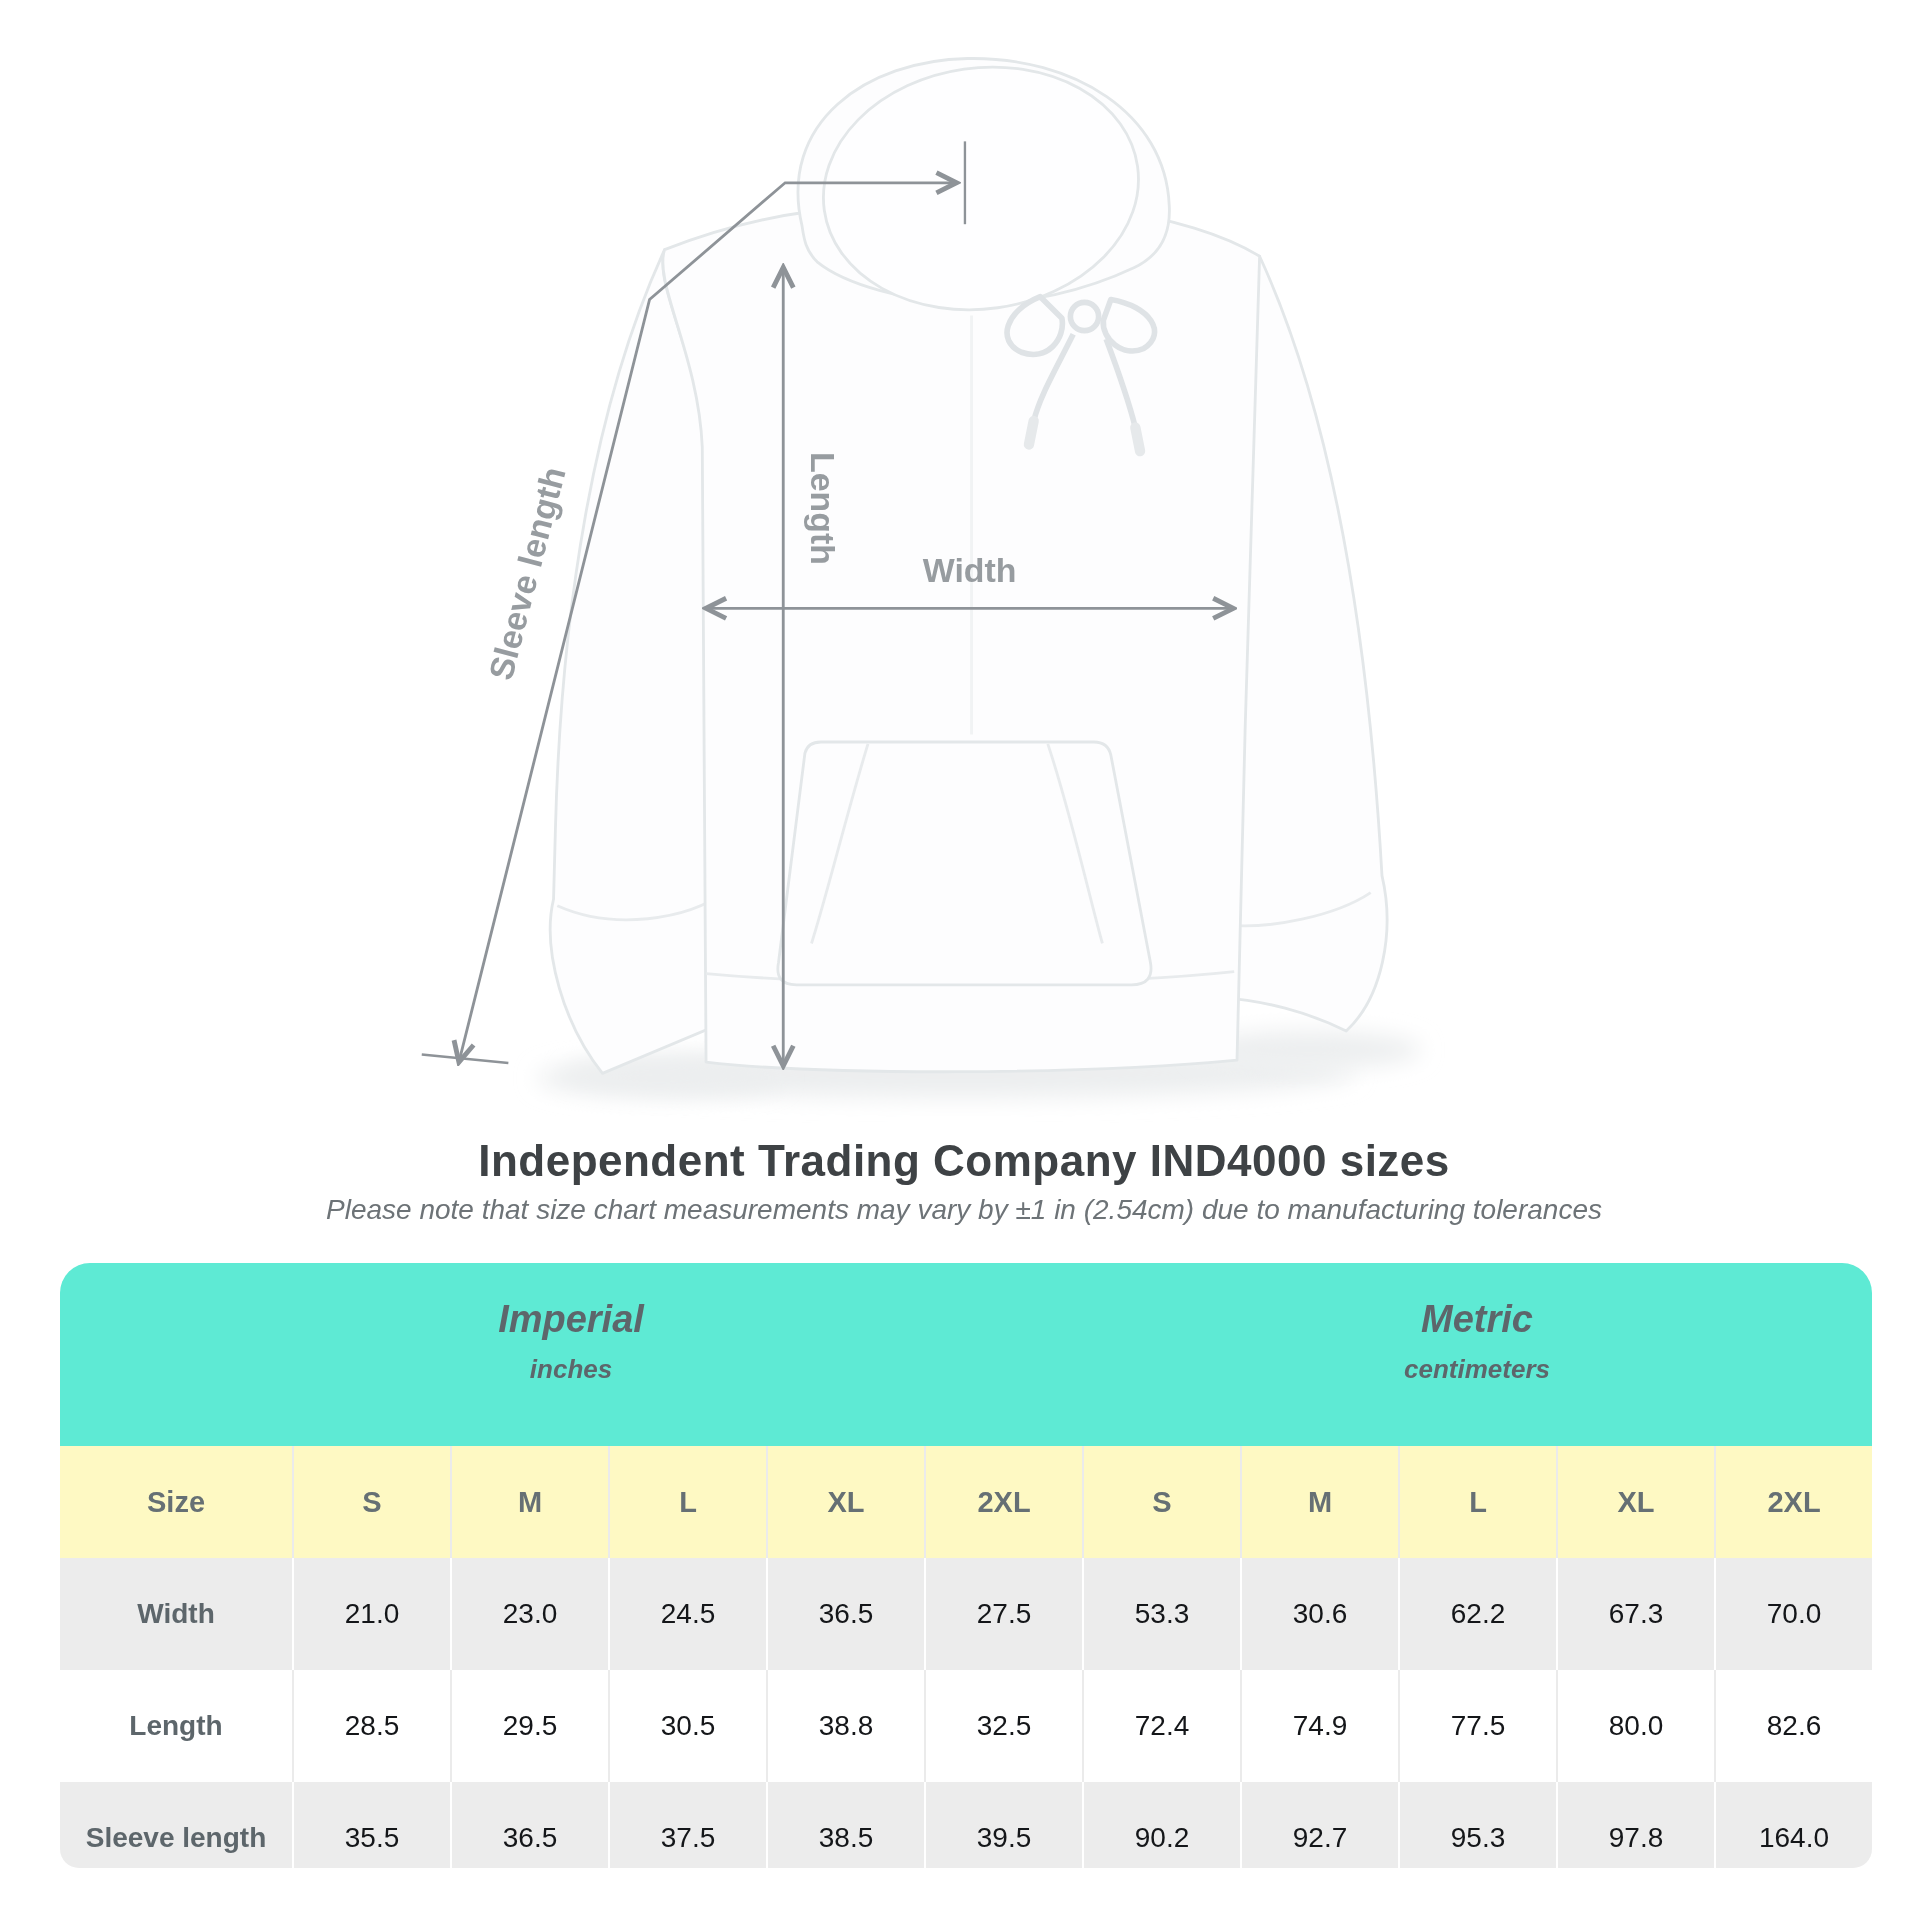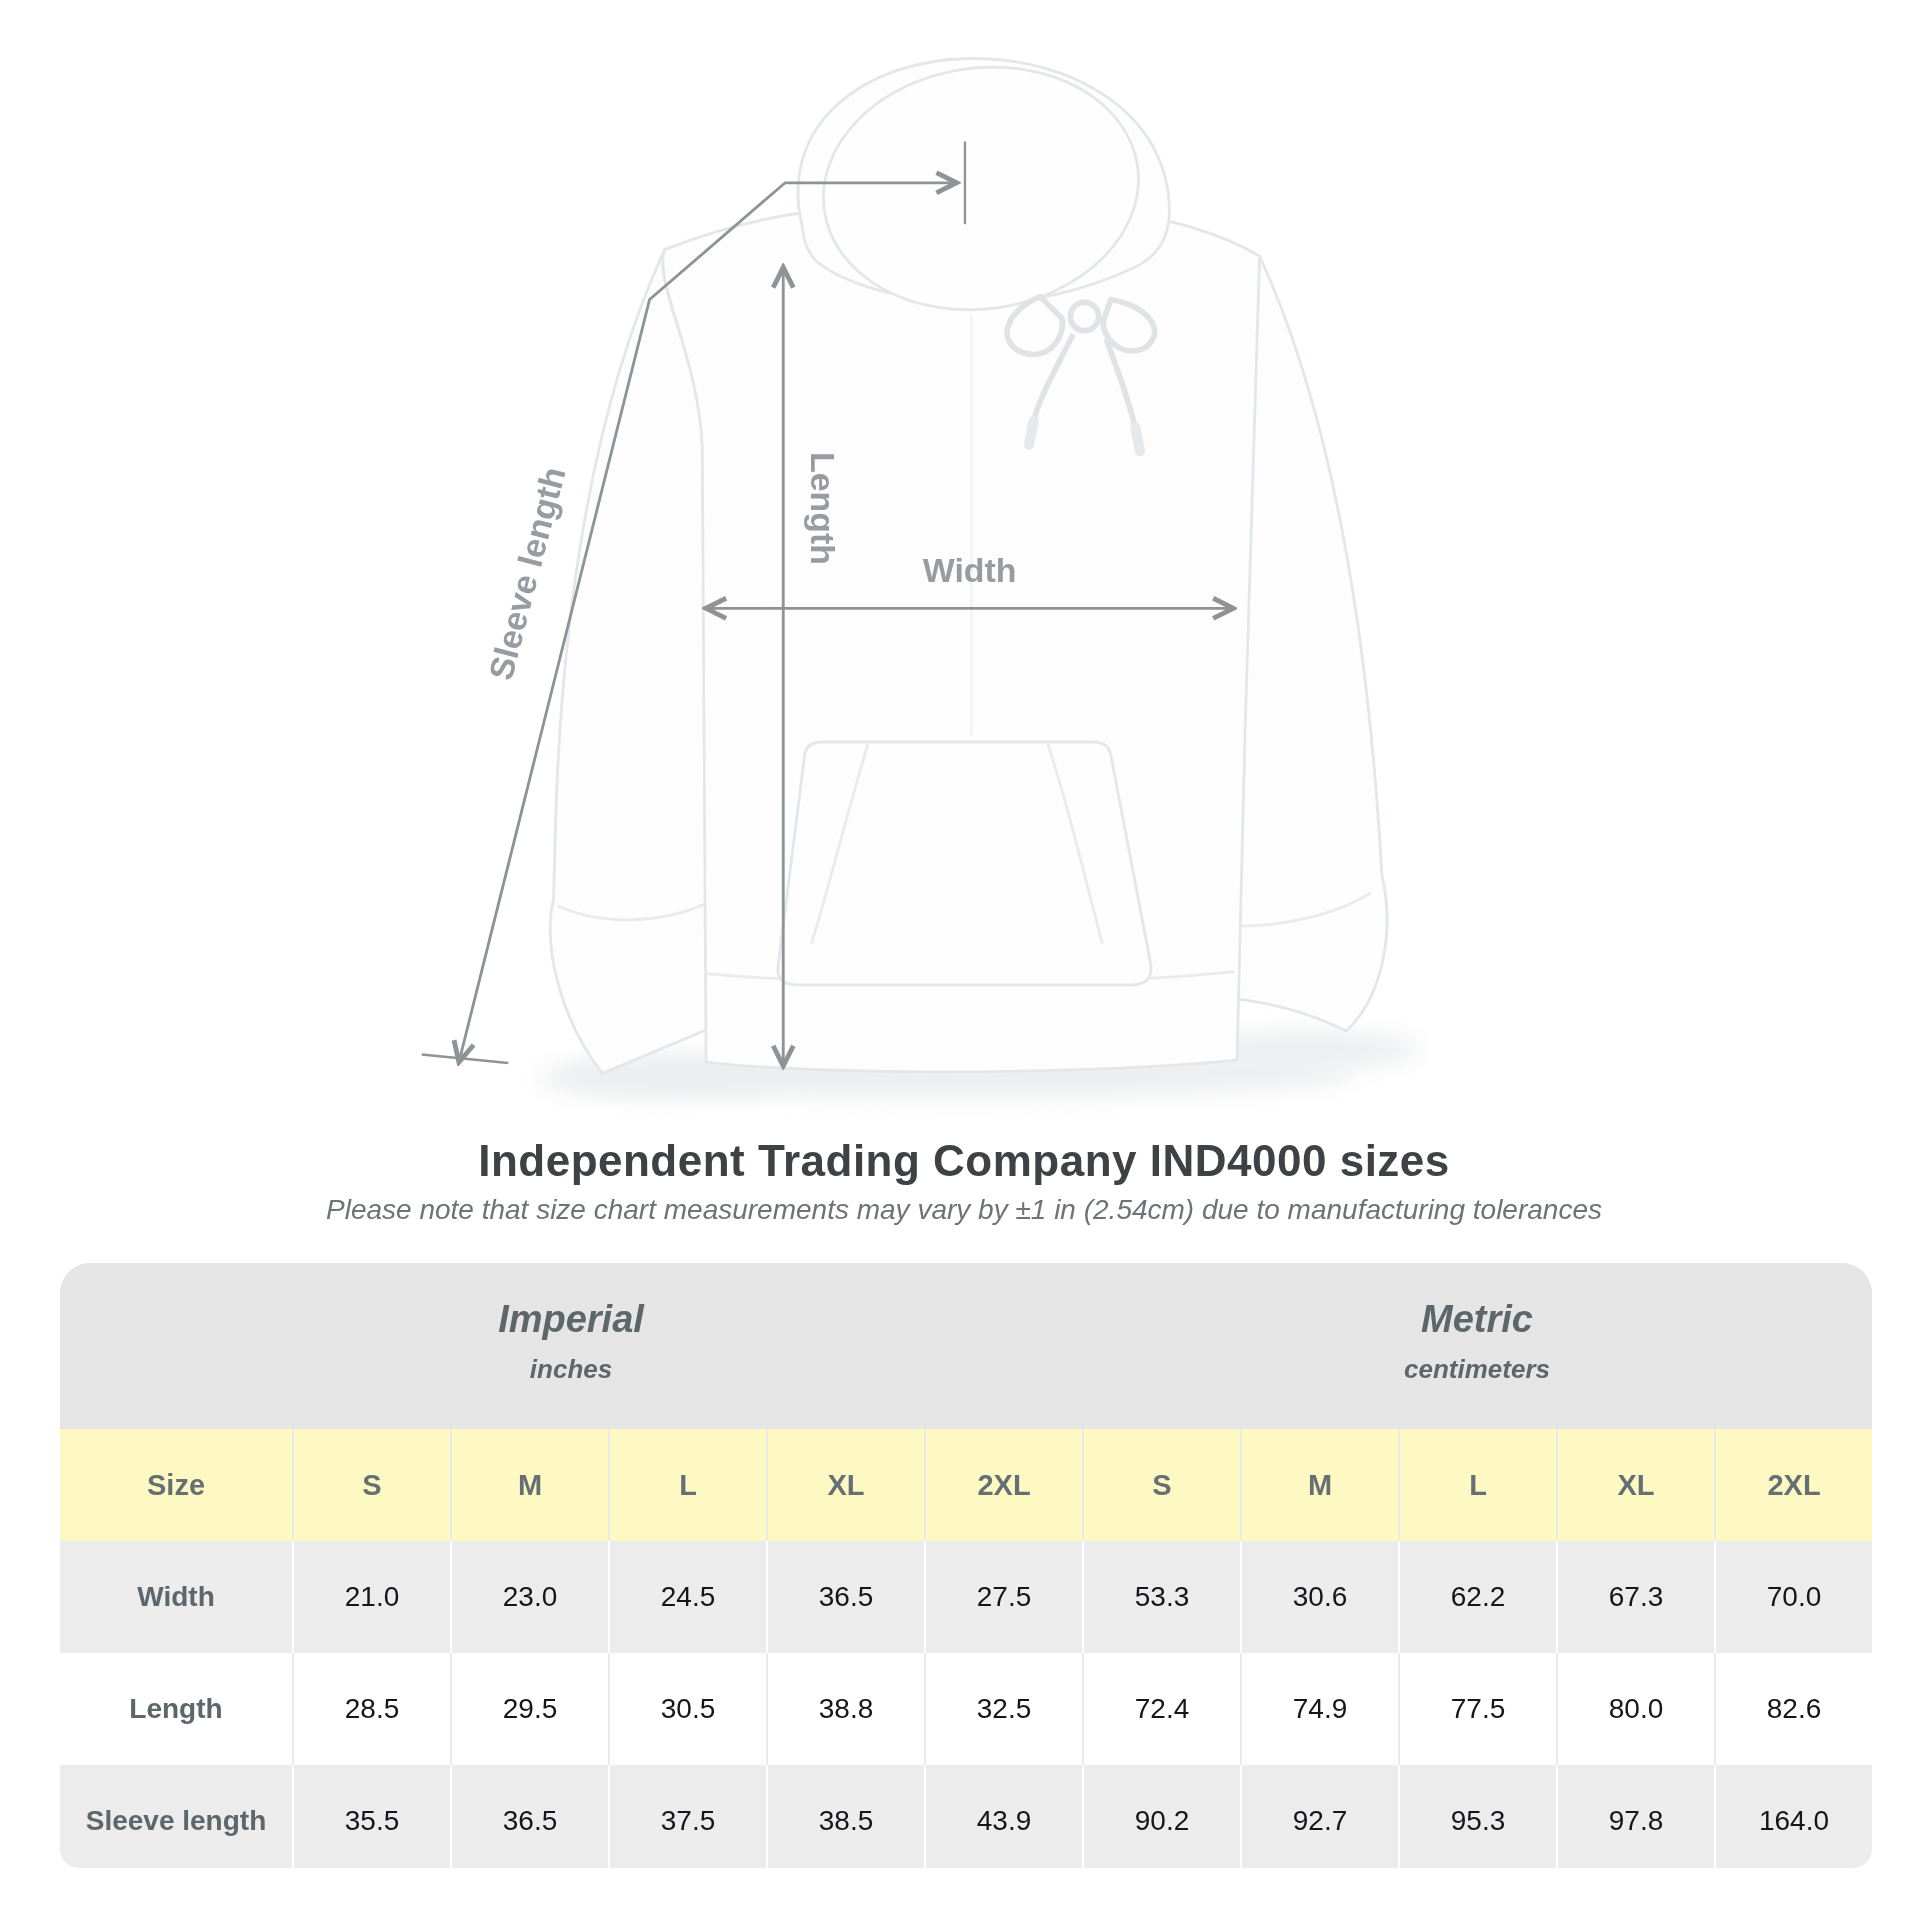--- a/index.html
+++ b/index.html
@@ -15,21 +15,21 @@
   .page-subtitle{position:absolute;left:0;top:1194px;width:1928px;text-align:center;
               font-size:28px;font-style:italic;color:#6d7377;}
 
   
   .table-wrap{position:absolute;left:60px;top:1263px;width:1812px;height:605px;
               border-radius:30px 30px 19px 19px;overflow:hidden;}
   table.size-table{width:100%;height:100%;border-collapse:separate;border-spacing:0;
               table-layout:fixed;}
   table.size-table th,table.size-table td{padding:0;margin:0;text-align:center;vertical-align:middle;}
 
-  tr.group-row th{height:157px;background:#e5e5e5;vertical-align:middle;padding-bottom:9px;}
+  tr.group-row th{height:157px;background:#5eead4;vertical-align:middle;padding-bottom:26px;}
   .g-title{font-size:38px;font-weight:bold;font-style:italic;color:#5d666b;}
   .g-unit{font-size:26px;font-style:italic;color:#5d666b;margin-top:13px;}
 
   tr.size-row th{height:112px;background:#fef9c3;font-size:29px;font-weight:bold;color:#667074;}
   tr.data-row td,tr.data-row th{height:112px;font-size:28px;}
   tr.data-row th.rowlabel{font-weight:bold;color:#5d666b;}
   tr.data-row td{font-weight:normal;color:#141619;}
   tr.row-white{background:#ffffff;}
   tr.row-gray td,tr.row-gray th{background:#ececec;}
   tr.size-row th + th{border-left:2.8px solid #ebebeb;}
@@ -179,21 +179,21 @@
         <td>77.5</td>
         <td>80.0</td>
         <td>82.6</td>
       </tr>
       <tr class="data-row row-gray">
         <th class="rowlabel">Sleeve length</th>
         <td>35.5</td>
         <td>36.5</td>
         <td>37.5</td>
         <td>38.5</td>
-        <td>43.9</td>
+        <td>39.5</td>
         <td>90.2</td>
         <td>92.7</td>
         <td>95.3</td>
         <td>97.8</td>
         <td>164.0</td>
       </tr>
     </tbody>
       </table>
   </div>
 

